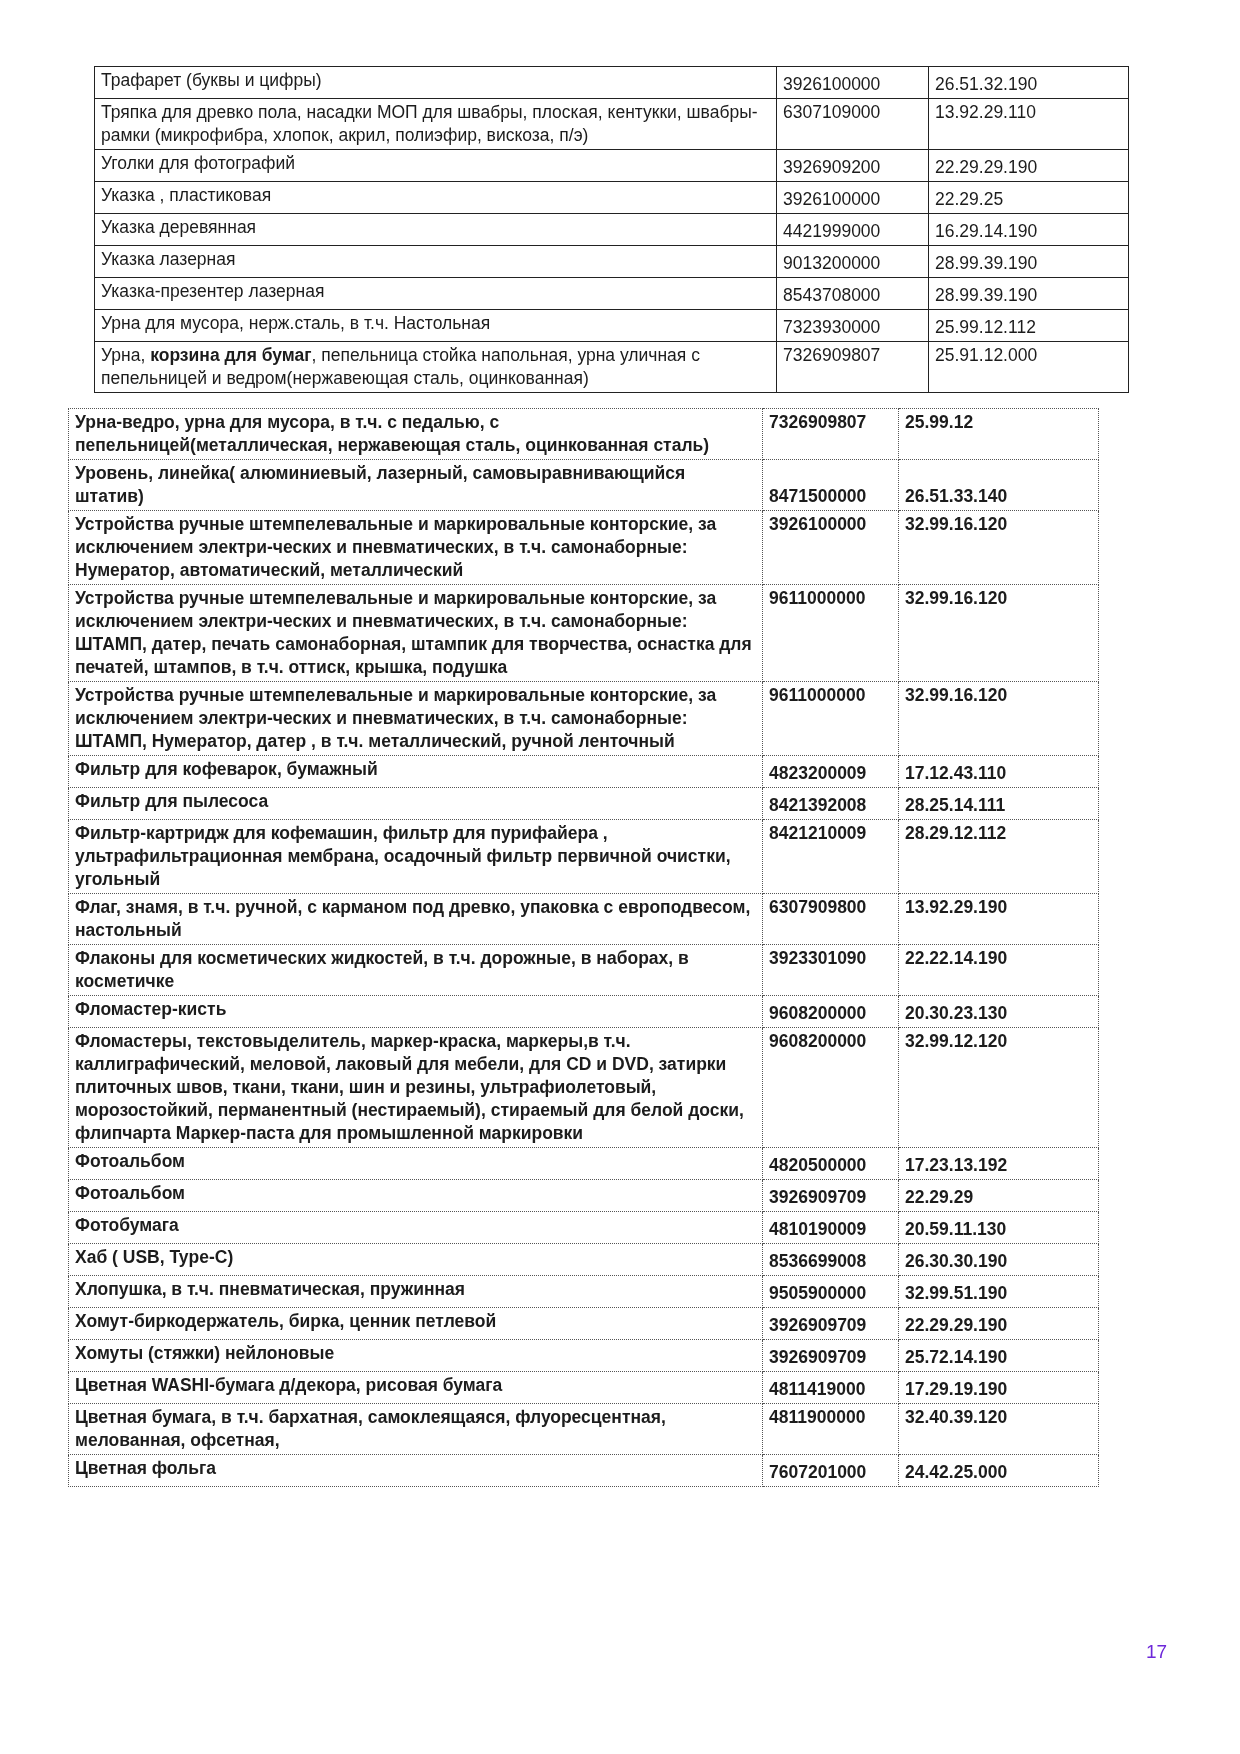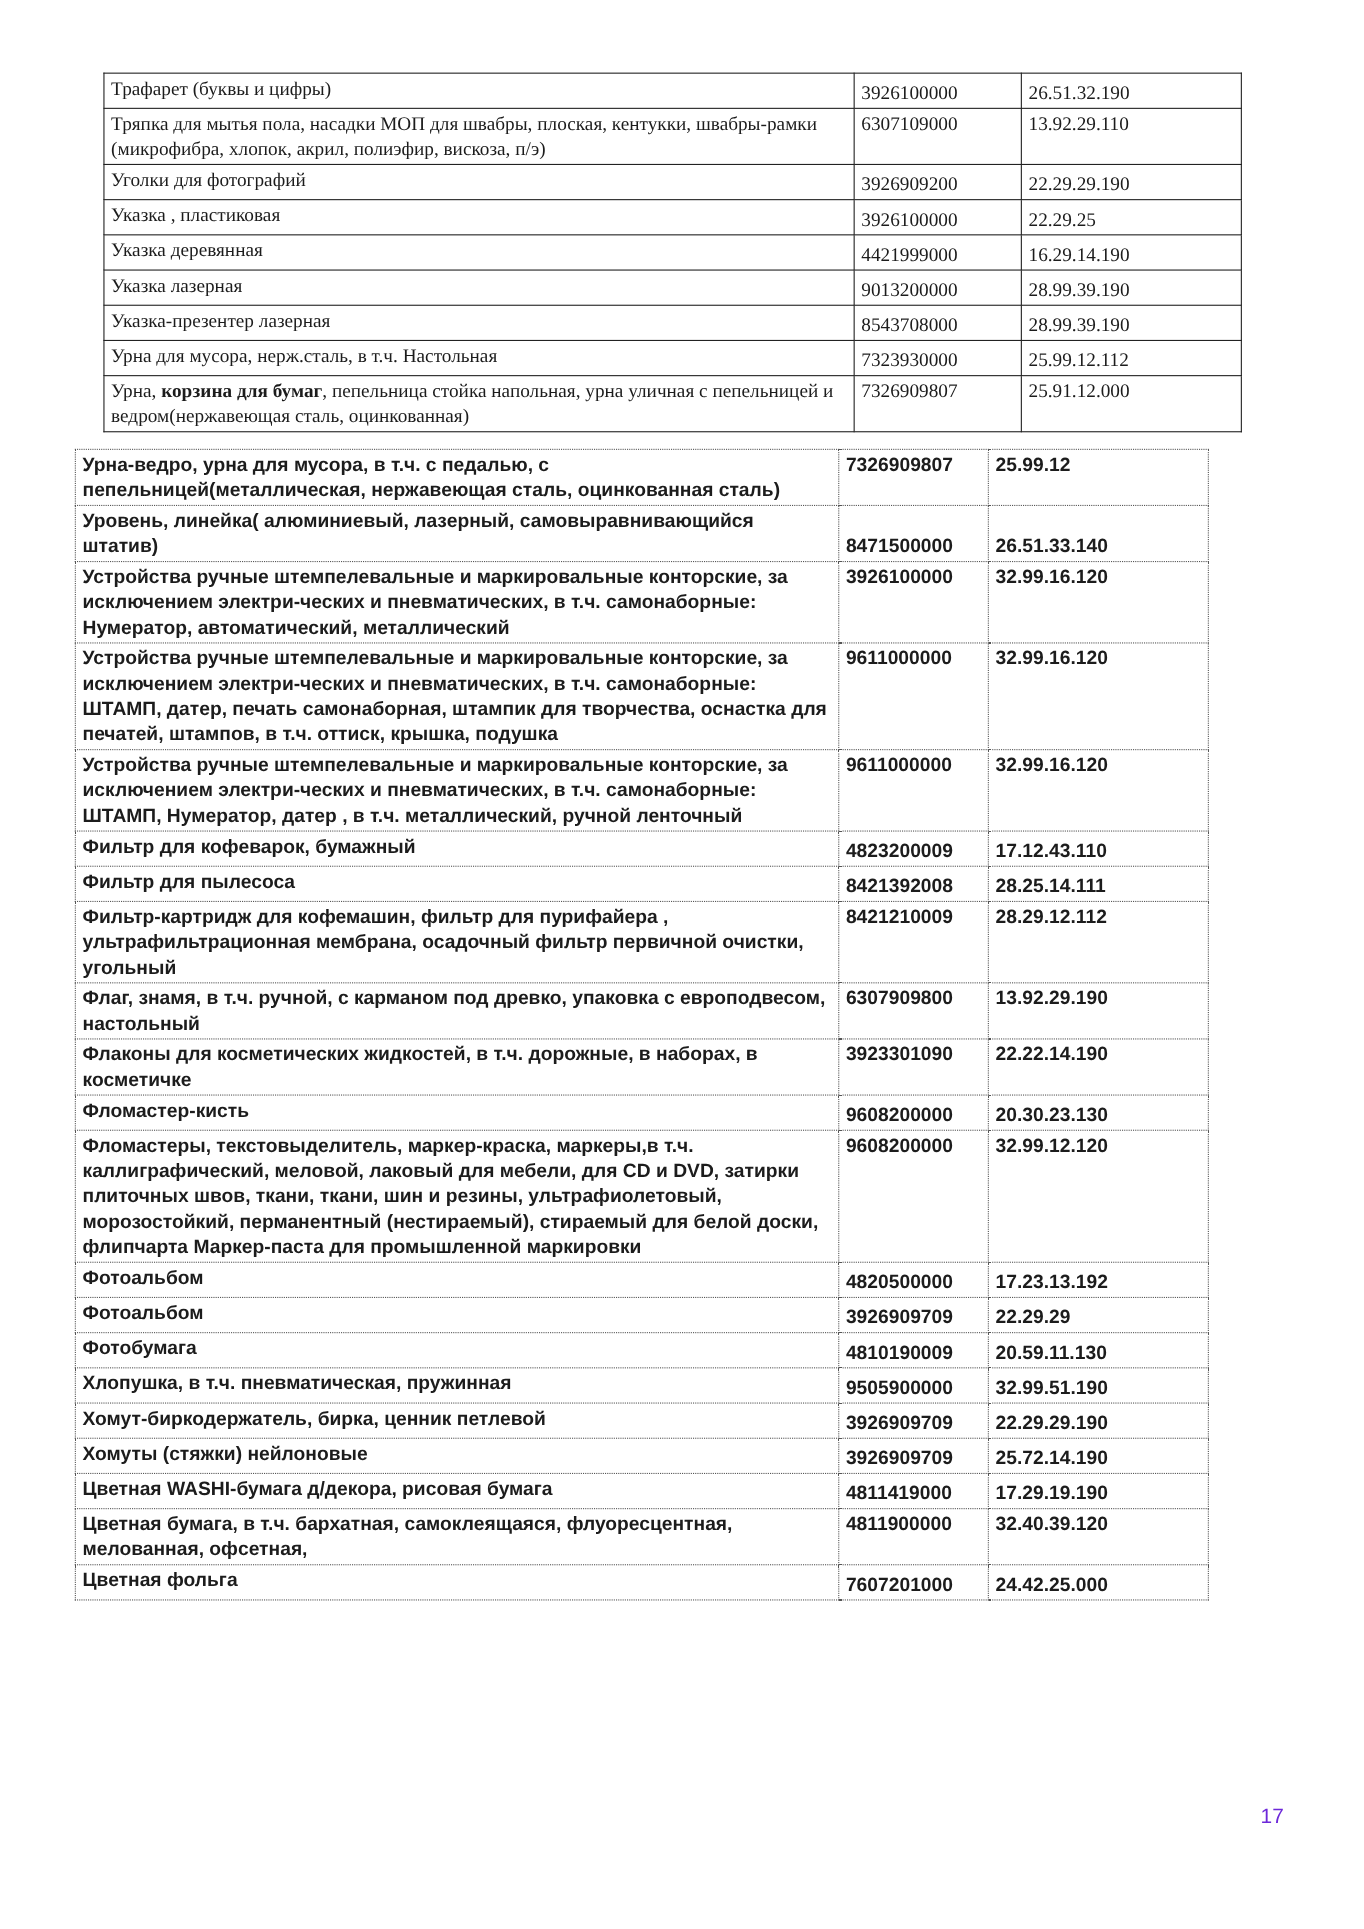--- a/index.html
+++ b/index.html
@@ -11,21 +11,21 @@
     .tbl {
       position: absolute; border-collapse: collapse; table-layout: fixed;
       font-size: 17.5px; line-height: 23px;
     }
     .tbl td {
       border: 1px solid #333; padding: 2px 6px; vertical-align: top;
     }
     .tbl td.code { vertical-align: bottom; padding-top: 6px; }
     .tbl td.multi { vertical-align: top; }
     #t1 { left: 94px; top: 66px; width: 1034px; }
-    #t1 td { border-color: #222; border-width: 1.5px; font-family: Liberation Serif, serif; }
+    #t1 td { border-color: #222; border-width: 1.5px; }
     #t2 { left: 68px; top: 408px; width: 1030px; font-weight: bold; }
     #t2 td { border-style: dotted; border-color: #555; }
     .c1 { width: 682px; } .c2 { width: 152px; } .c3 { width: 200px; }
     #t2 .c1 { width: 694px; } #t2 .c2 { width: 136px; } #t2 .c3 { width: 200px; }
     b { font-weight: bold; }
     .page-num {
       position: absolute; left: 1146px; top: 1641px; font-size: 19px; color: #6d28d9;
     }
   </style>
 </head>
@@ -37,21 +37,21 @@
       <col class="c2">
       <col class="c3">
     </colgroup>
   <tbody id="t1-body">
       <tr>
         <td>Трафарет (буквы и цифры)</td>
         <td class="code">3926100000</td>
         <td class="code">26.51.32.190</td>
       </tr>
       <tr>
-        <td>Тряпка для мытья пола, насадки МОП для швабры, плоская, кентукки, швабры-рамки (микрофибра,  хлопок, акрил, полиэфир, вискоза,  п/э)</td>
+        <td>Тряпка для древко пола, насадки МОП для швабры, плоская, кентукки, швабры-рамки (микрофибра,  хлопок, акрил, полиэфир, вискоза,  п/э)</td>
         <td class="multi">6307109000</td>
         <td class="multi">13.92.29.110</td>
       </tr>
       <tr>
         <td>Уголки для фотографий</td>
         <td class="code">3926909200</td>
         <td class="code">22.29.29.190</td>
       </tr>
       <tr>
         <td>Указка , пластиковая</td>
@@ -162,20 +162,25 @@
         <td>Фотоальбом</td>
         <td class="code">3926909709</td>
         <td class="code">22.29.29</td>
       </tr>
       <tr>
         <td>Фотобумага</td>
         <td class="code">4810190009</td>
         <td class="code">20.59.11.130</td>
       </tr>
       <tr>
+        <td>Хаб ( USB, Type-C)</td>
+        <td class="code">8536699008</td>
+        <td class="code">26.30.30.190</td>
+      </tr>
+      <tr>
         <td>Хлопушка, в т.ч. пневматическая, пружинная</td>
         <td class="code">9505900000</td>
         <td class="code">32.99.51.190</td>
       </tr>
       <tr>
         <td>Хомут-биркодержатель, бирка, ценник петлевой</td>
         <td class="code">3926909709</td>
         <td class="code">22.29.29.190</td>
       </tr>
       <tr>

